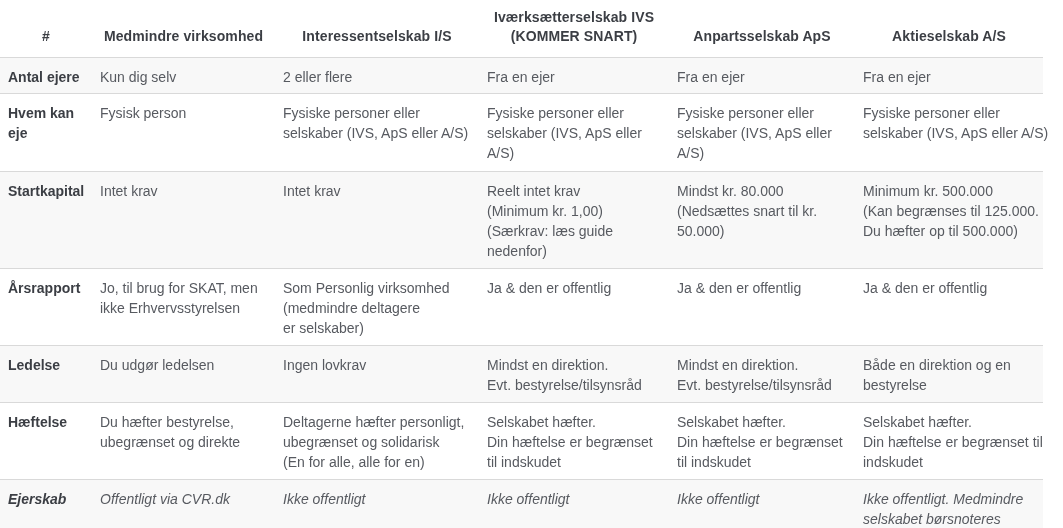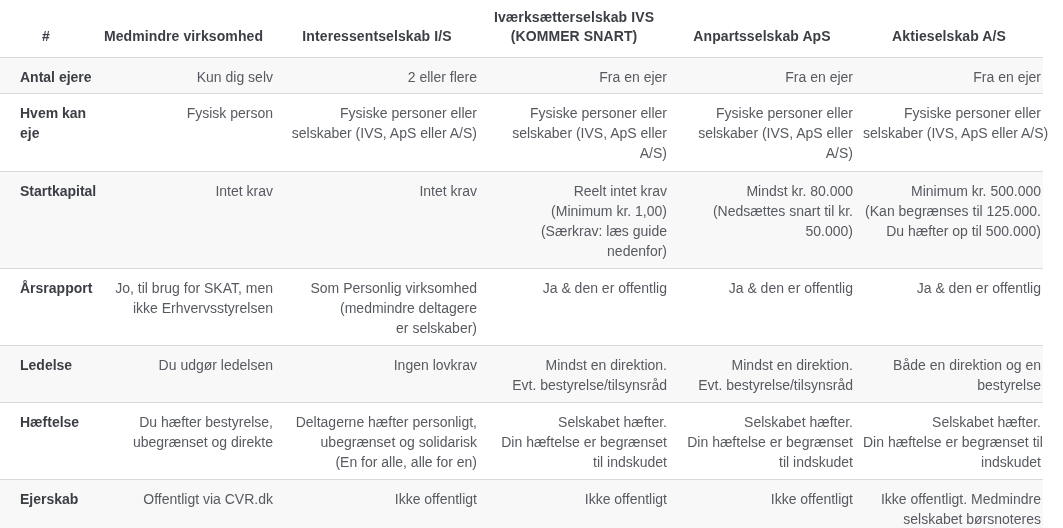--- a/index.html
+++ b/index.html
@@ -40,42 +40,42 @@
   tbody tr { border-top: 1px solid #d9d9d9; }
   tbody tr:nth-child(odd) { background: #f8f8f8; }
   tbody tr:nth-child(even) { background: #ffffff; }
 
   tbody th.rowlabel {
     font-size: 14px;
     font-weight: 700;
     color: #3b3e44;
     text-align: left;
     vertical-align: top;
-    padding: 9px 2px 0 20px;
+    padding: 9px 2px 0 8px;
     line-height: 20px;
     white-space: pre;
   }
   tbody td {
     font-size: 14px;
     font-weight: 400;
     color: #575a60;
-    text-align: right;
+    text-align: left;
     vertical-align: top;
     padding: 9px 2px 0 8px;
     line-height: 20px;
     white-space: pre;
   }
 
   tr.r-antal    { height: 36px; }
   tr.r-hvem     { height: 78px; margin-left: 32px; }
   tr.r-start    { height: 97px; }
   tr.r-aars     { height: 77px; margin-top: 47px; }
   tr.r-ledelse  { height: 57px; }
   tr.r-haeft    { height: 77px; }
-  tr.r-ejerskab { height: 40px; }
+  tr.r-ejerskab { height: 40px; font-style: italic; }
 </style>
 </head>
 <body>
 
 <table class="compare">
   <colgroup>
     <col class="c-label">
       <col class="c-1">
       <col class="c-2">
       <col class="c-3">

